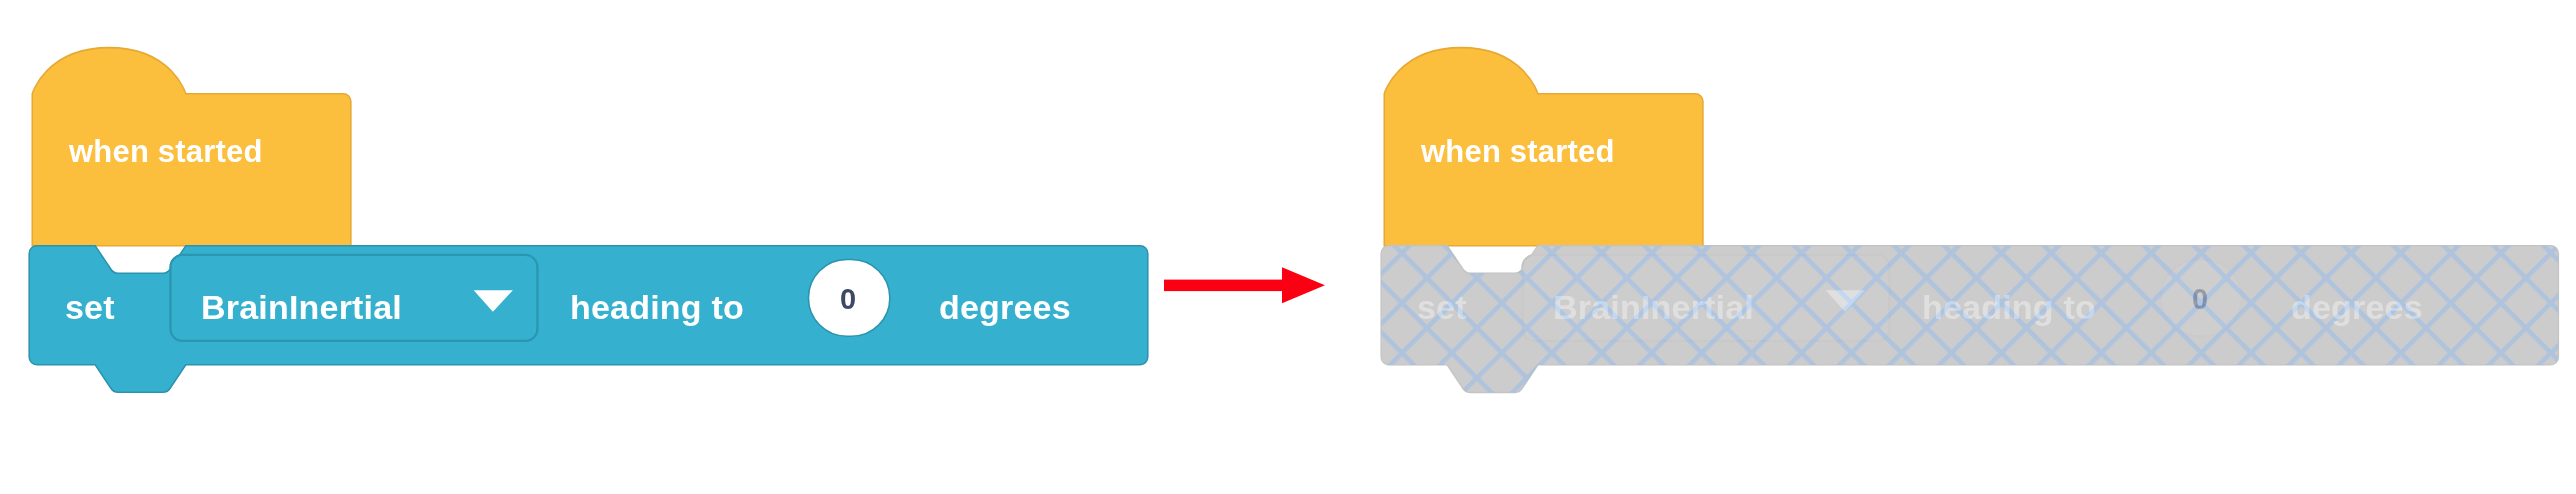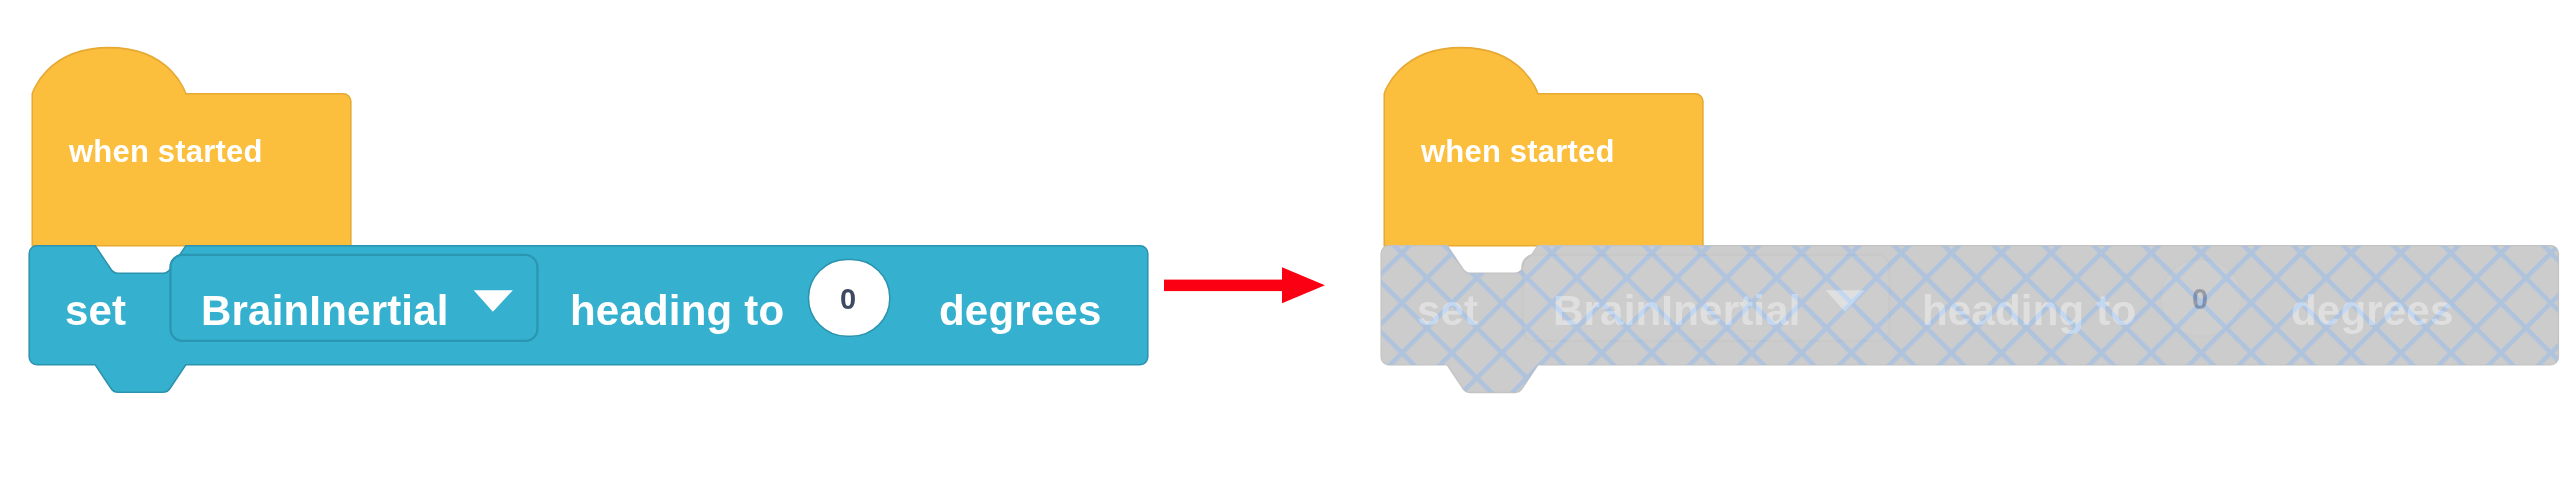--- a/index.html
+++ b/index.html
@@ -14,21 +14,21 @@
   .lbl{
     position:absolute;
     font-weight:700;
     color:#ffffff;
     white-space:nowrap;
     line-height:1;
     letter-spacing:0.2px;
     user-select:none;
   }
   .lbl-hat{font-size:31px;}
-  .lbl-body{font-size:42px;}
+  .lbl-body{font-size:34px;}
   .num{
     position:absolute;
     font-weight:700;
     font-size:29px;
     color:#3e4a63;
     white-space:nowrap;
     line-height:1;
     user-select:none;
   }
   .num.disabled{color:#3e4a63;}

